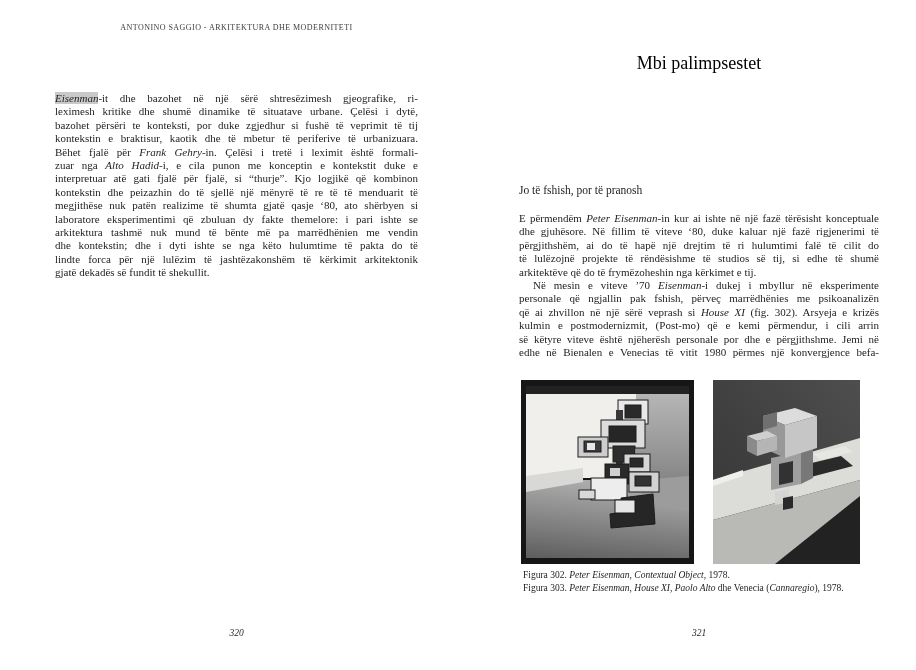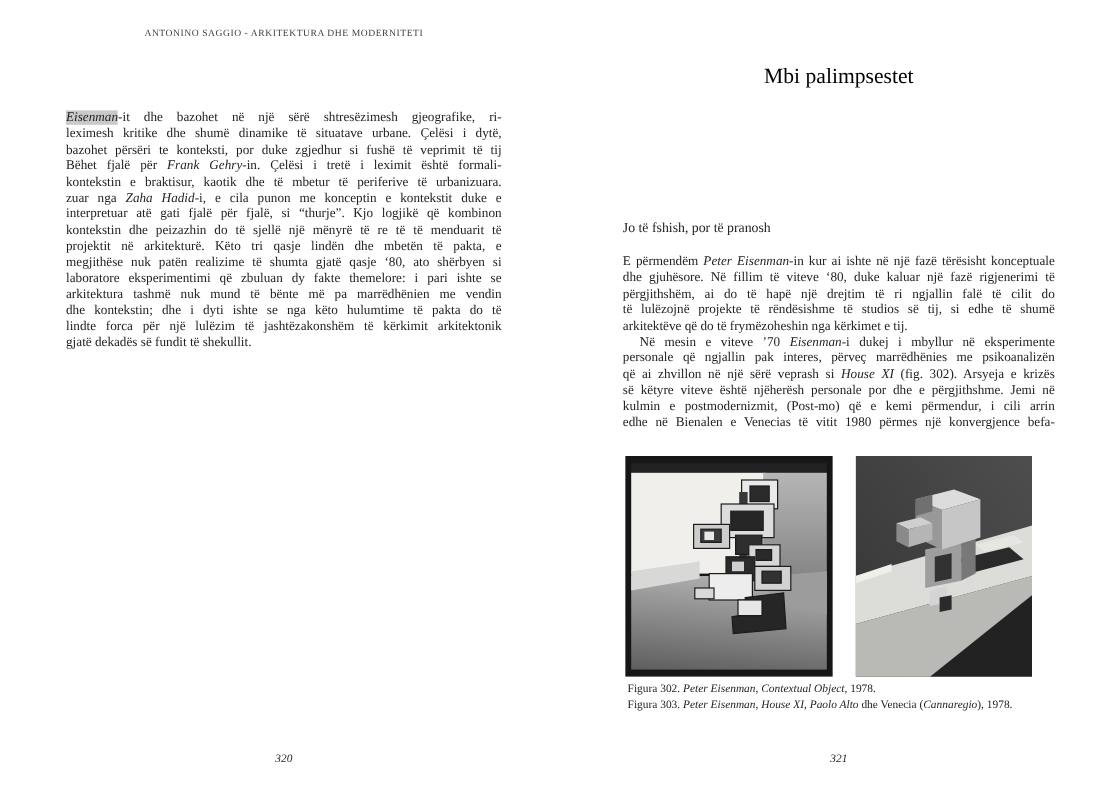--- a/index.html
+++ b/index.html
@@ -77,50 +77,49 @@
 <body>
 
 <div class="spread">
 
   <div class="col col-left">
     <div class="running-head">ANTONINO SAGGIO - ARKITEKTURA DHE MODERNITETI</div>
     <div class="body-block body-left">
         <div class="tl"><span class="em hl">Eisenman</span><span>-it dhe bazohet në një sërë shtresëzimesh gjeografike, ri-</span></div>
         <div class="tl"><span>leximesh kritike dhe shumë dinamike të situatave urbane. Çelësi i dytë,</span></div>
         <div class="tl"><span>bazohet përsëri te konteksti, por duke zgjedhur si fushë të veprimit të tij</span></div>
+        <div class="tl"><span>kontekstin e braktisur, kaotik dhe të mbetur të periferive të urbanizuara.</span></div>
         <div class="tl"><span>Bëhet fjalë për </span><span class="em">Frank Gehry</span><span>-in. Çelësi i tretë i leximit është formali-</span></div>
-        <div class="tl"><span>kontekstin e braktisur, kaotik dhe të mbetur të periferive të urbanizuara.</span></div>
-        <div class="tl"><span>zuar nga </span><span class="em">Zaha Hadid</span><span>-i, e cila punon me konceptin e kontekstit duke e</span></div>
+        <div class="tl"><span>zuar nga </span><span class="em">Alto Hadid</span><span>-i, e cila punon me konceptin e kontekstit duke e</span></div>
         <div class="tl"><span>interpretuar atë gati fjalë për fjalë, si “thurje”. Kjo logjikë që kombinon</span></div>
         <div class="tl"><span>kontekstin dhe peizazhin do të sjellë një mënyrë të re të të menduarit të</span></div>
-        <div class="tl"><span>projektit në arkitekturë. Këto tri qasje lindën dhe mbetën të pakta, e</span></div>
         <div class="tl"><span>megjithëse nuk patën realizime të shumta gjatë qasje ‘80, ato shërbyen si</span></div>
         <div class="tl"><span>laboratore eksperimentimi që zbuluan dy fakte themelore: i pari ishte se</span></div>
         <div class="tl"><span>arkitektura tashmë nuk mund të bënte më pa marrëdhënien me vendin</span></div>
         <div class="tl"><span>dhe kontekstin; dhe i dyti ishte se nga këto hulumtime të pakta do të</span></div>
         <div class="tl"><span>lindte forca për një lulëzim të jashtëzakonshëm të kërkimit arkitektonik</span></div>
         <div class="tl last"><span>gjatë dekadës së fundit të shekullit.</span></div>
       </div>
     <div class="page-number">320</div>
   </div>
 
   <div class="col col-right">
     <div class="chapter-title">Mbi palimpsestet</div>
     <div class="section-title">Jo të fshish, por të pranosh</div>
     <div class="body-block body-right">
         <div class="tl"><span>E përmendëm </span><span class="em">Peter Eisenman</span><span>-in kur ai ishte në një fazë tërësisht konceptuale</span></div>
         <div class="tl"><span>dhe gjuhësore. Në fillim të viteve ‘80, duke kaluar një fazë rigjenerimi të</span></div>
-        <div class="tl"><span>përgjithshëm, ai do të hapë një drejtim të ri ngjallin falë të cilit do</span></div>
+        <div class="tl"><span>përgjithshëm, ai do të hapë një drejtim të ri hulumtimi falë të cilit do</span></div>
         <div class="tl"><span>të lulëzojnë projekte të rëndësishme të studios së tij, si edhe të shumë</span></div>
         <div class="tl last"><span>arkitektëve që do të frymëzoheshin nga kërkimet e tij.</span></div>
         <div class="tl indent"><span>Në mesin e viteve ’70 </span><span class="em">Eisenman</span><span>-i dukej i mbyllur në eksperimente</span></div>
-        <div class="tl"><span>personale që ngjallin pak interes, përveç marrëdhënies me psikoanalizën</span></div>
+        <div class="tl"><span>personale që ngjallin pak fshish, përveç marrëdhënies me psikoanalizën</span></div>
         <div class="tl"><span>që ai zhvillon në një sërë veprash si </span><span class="em">House XI</span><span> (fig. 302). Arsyeja e krizës</span></div>
+        <div class="tl"><span>kulmin e postmodernizmit, (Post-mo) që e kemi përmendur, i cili arrin</span></div>
         <div class="tl"><span>së këtyre viteve është njëherësh personale por dhe e përgjithshme. Jemi në</span></div>
-        <div class="tl"><span>kulmin e postmodernizmit, (Post-mo) që e kemi përmendur, i cili arrin</span></div>
         <div class="tl"><span>edhe në Bienalen e Venecias të vitit 1980 përmes një konvergjence befa-</span></div>
       </div>
 
     <div class="figures">
 
       <div class="figure figure-302">
         <svg viewBox="0 0 173 184">
           <defs>
             <linearGradient id="gPanel" x1="0" y1="0" x2="0" y2="1">
               <stop offset="0" stop-color="#b6b6b6"></stop>

